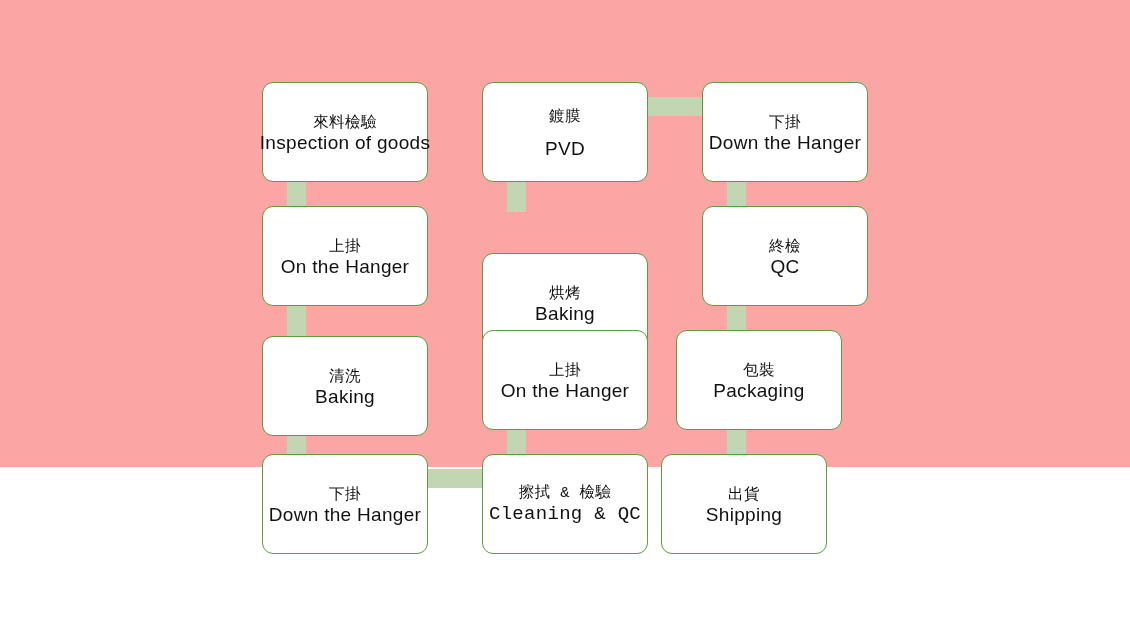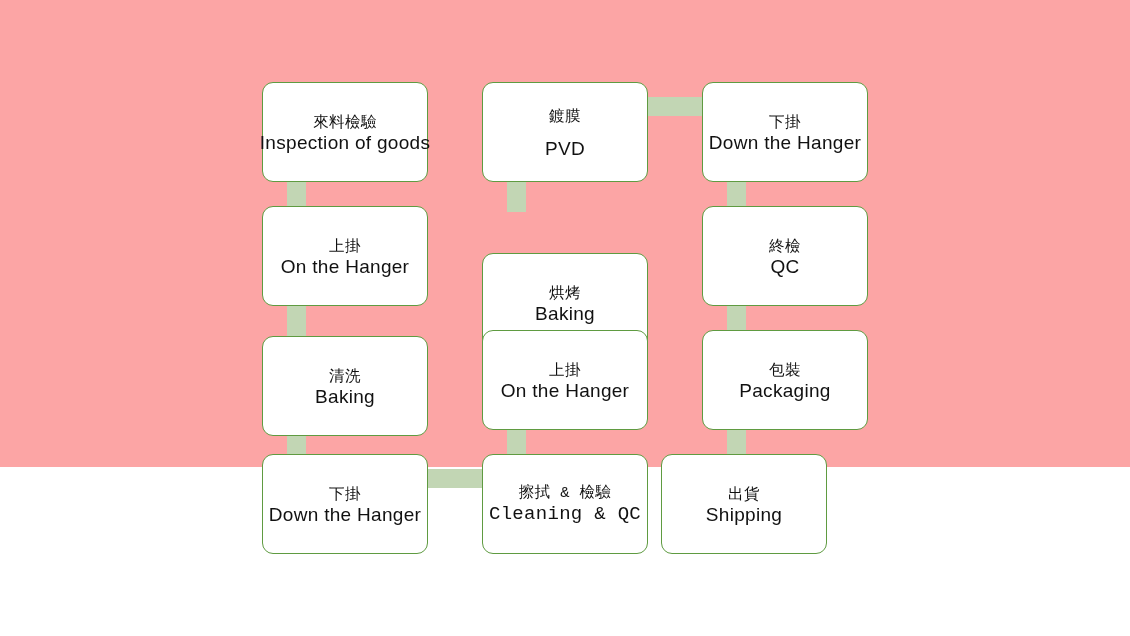--- a/index.html
+++ b/index.html
@@ -130,21 +130,21 @@
   <div class="process-box" style="left:702px; top:82px;">
     <span class="box-label-cn">下掛</span>
     <span class="box-label-en">Down the Hanger</span>
   </div>
 
   <div class="process-box" style="left:702px; top:206px;">
     <span class="box-label-cn">終檢</span>
     <span class="box-label-en">QC</span>
   </div>
 
-  <div class="process-box" style="left:702px; top:330px;">
+  <div class="process-box" style="left:676px; top:330px;">
     <span class="box-label-cn">包裝</span>
     <span class="box-label-en">Packaging</span>
   </div>
 
   <div class="process-box" style="left:661px; top:454px;">
     <span class="box-label-cn">出貨</span>
     <span class="box-label-en">Shipping</span>
   </div>
 
 </div>

